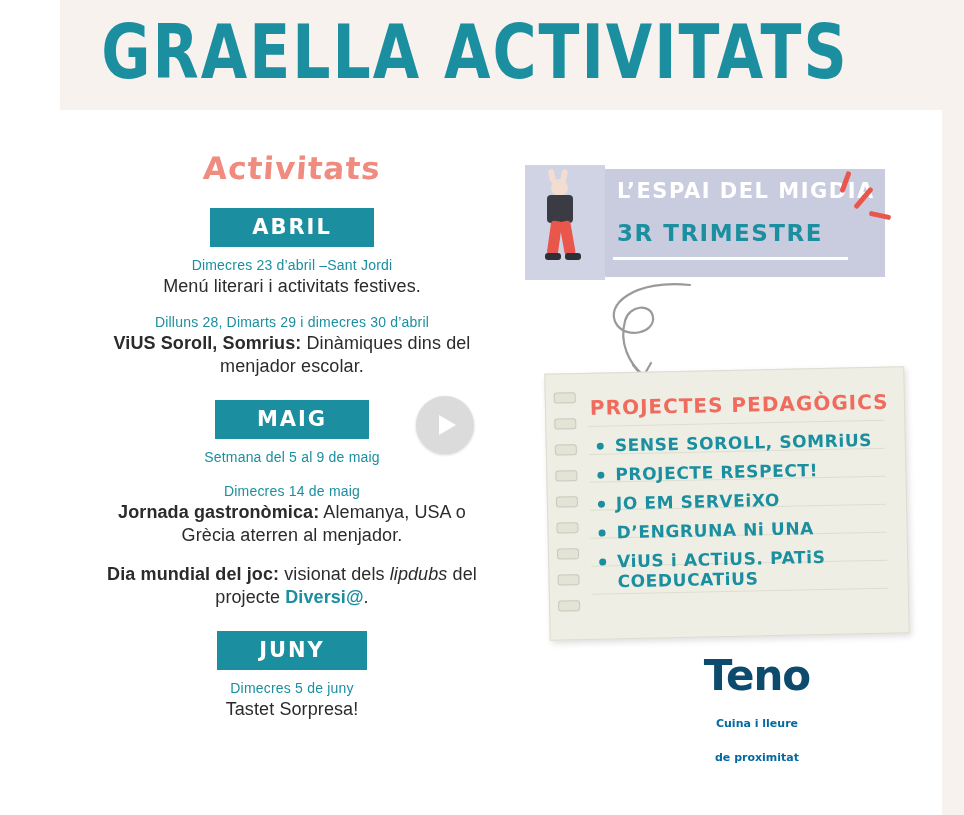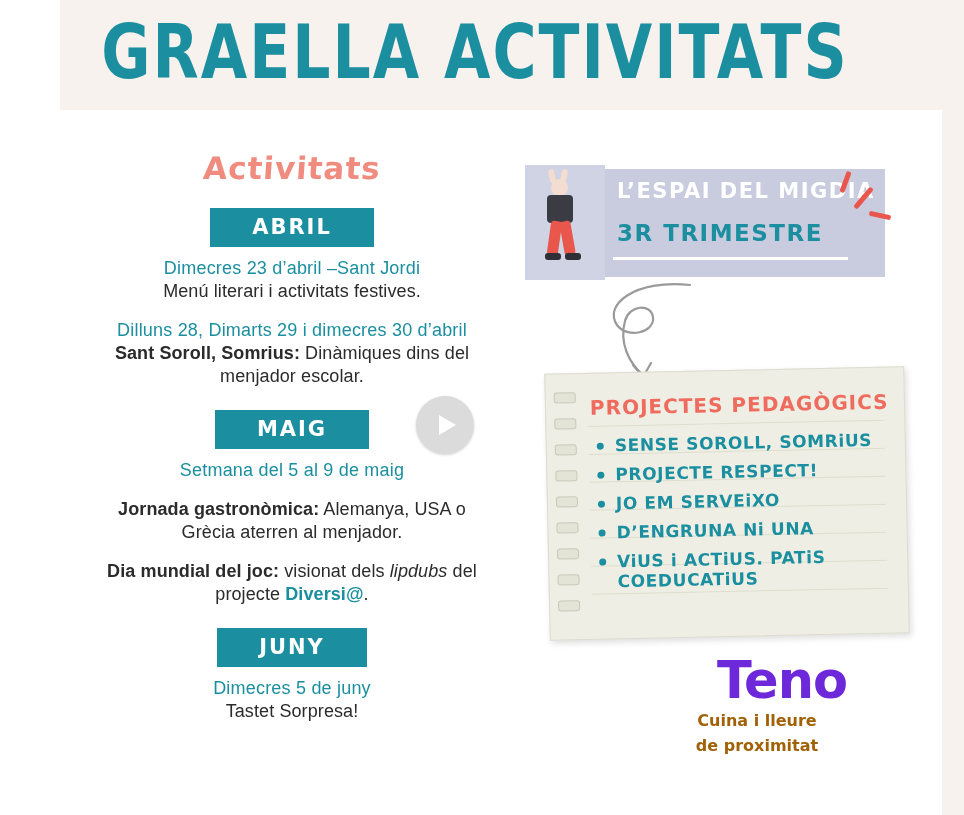--- a/index.html
+++ b/index.html
@@ -80,21 +80,21 @@
     letter-spacing: 2px;
     padding: 7px 42px 8px 42px;
     margin: 6px 0 10px 0;
     text-transform: uppercase;
   }
   .entry {
     margin: 0 0 16px 0;
     line-height: 1.28;
   }
   .entry-date {
-    font-size: 18px;
+    font-size: 14px;
     color: #1b8fa0;
     font-family: "Liberation Sans", sans-serif;
     letter-spacing: .2px;
   }
   .entry-text {
     font-size: 18px;
     color: #2b2b2b;
     font-family: "Liberation Sans", sans-serif;
     letter-spacing: .1px;
     padding: 0 10px;
@@ -268,33 +268,32 @@
   .logo {
     position: absolute;
     left: 150px;
     top: 490px;
     text-align: center;
     width: 180px;
   }
   .logo-name {
     font-family: "DejaVu Sans", sans-serif;
     font-weight: bold;
-    font-size: 51px;
-    color: #6d28d9;
+    font-size: 42px;
+    color: #0c4a6e;
     letter-spacing: -1px;
     line-height: 1;
-    text-align: right;
   }
   .logo-sub {
     font-family: "DejaVu Sans", sans-serif;
     font-weight: bold;
-    font-size: 16px;
-    color: #a16207;
+    font-size: 11px;
+    color: #0369a1;
     line-height: 1.25;
-    margin-top: 5px;
+    margin-top: 20px;
   }
 </style>
 </head>
 <body>
 
 <div class="page">
 
   <div class="left-strip"></div>
 
   <div class="title">GRAELLA ACTIVITATS</div>
@@ -308,31 +307,32 @@
       
       <div class="month-badge">Abril</div>
 
       <div class="entry">
         <div class="entry-date">Dimecres 23 d’abril –Sant Jordi</div>
         <div class="entry-text"><span>Menú literari i activitats festives.</span></div>
       </div>
 
       <div class="entry">
         <div class="entry-date">Dilluns 28, Dimarts 29 i dimecres 30 d’abril</div>
-        <div class="entry-text"><b>Sant Soroll, Somrius:</b><span> Dinàmiques dins del menjador escolar.</span></div>
+        <div class="entry-text"><b>ViUS Soroll, Somrius:</b><span> Dinàmiques dins del menjador escolar.</span></div>
       </div>
 
       
       <div class="month-badge">Maig</div>
 
       <div class="entry">
         <div class="entry-date">Setmana del 5 al 9 de maig</div>
       </div>
 
       <div class="entry">
+        <div class="entry-date">Dimecres 14 de maig</div>
         <div class="entry-text"><b>Jornada gastronòmica:</b><span> Alemanya, USA o Grècia aterren al menjador.</span></div>
       </div>
 
       <div class="entry">
         <div class="entry-text"><b>Dia mundial del joc:</b><span> visionat dels </span><i>lipdubs</i><span> del projecte </span><span class="accent">Diversi@</span><span>.</span></div>
       </div>
 
       
       <div class="month-badge">Juny</div>
 

